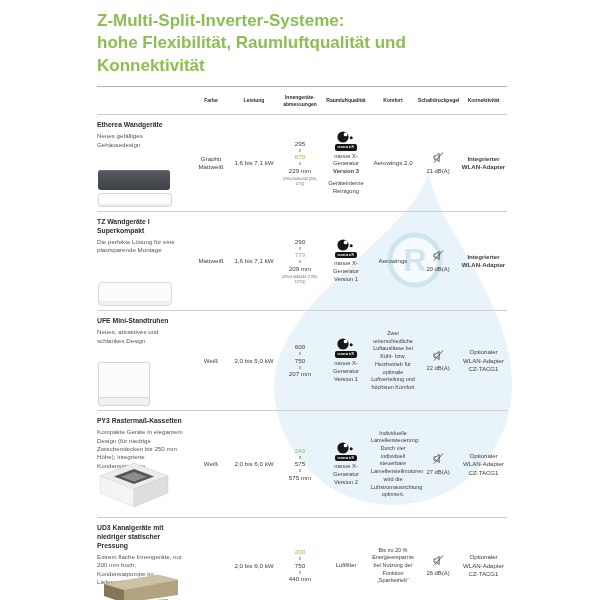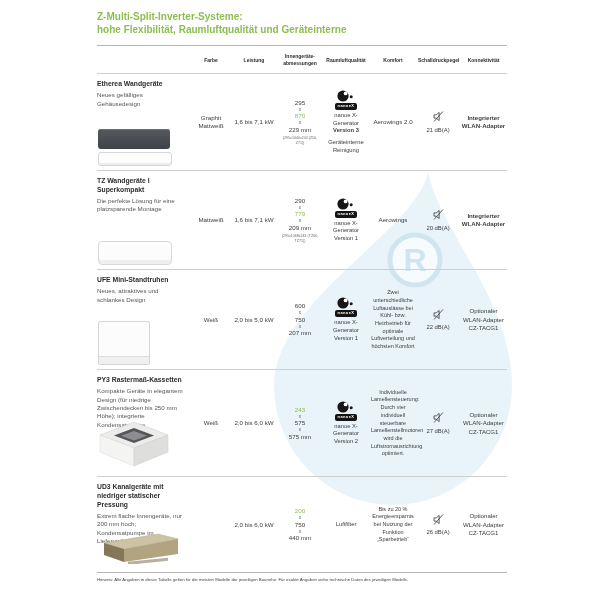--- a/index.html
+++ b/index.html
@@ -3,21 +3,21 @@
 <meta charset="utf-8">
 <style>
   html,body{margin:0;padding:0;}
   body{
     width:600px;height:600px;background:#ffffff;position:relative;overflow:hidden;
     font-family:"Liberation Sans", sans-serif;color:#3c3c3c;
     -webkit-font-smoothing:antialiased;
   }
   .watermark{position:absolute;left:0;top:0;z-index:0;pointer-events:none;}
   .content{position:absolute;left:97px;top:0;width:410px;z-index:1;}
-  .title{margin:10px 0 0;font-weight:bold;font-size:10px;line-height:1.32;color:#8cbe52;}
+  .title{margin:10px 0 0;font-weight:bold;font-size:17px;line-height:1.32;color:#8cbe52;}
   .title-rule{height:0;border-top:1px solid #b5b5b5;margin-top:9px;}
   .bottom-rule{height:0;border-top:1px solid #b5b5b5;}
   .header-row,.row{display:grid;grid-template-columns:95px 38px 48px 44px 48px 46px 44px 47px;}
   .header-row{height:27px;align-items:center;}
   .h{font-size:5px;font-weight:bold;text-align:center;line-height:1.35;color:#2d2d2d;padding:0 2px;}
   .row{align-items:center;position:relative;border-top:1px solid #cfcfcf;}
   .r1{height:96px;}.r2{height:98px;}.r3{height:99px;}.r4{height:106px;}.r5{height:95px;}
   .cell{min-width:0;}
   .product{align-self:stretch;position:relative;padding-top:6px;padding-right:6px;}
   .pname{font-size:6.8px;font-weight:bold;color:#2d2d2d;line-height:1.3;}
@@ -54,21 +54,21 @@
   <g>
     <circle cx="415" cy="260" r="25" fill="#ffffff" fill-opacity="0.65" stroke="#cfe6f1" stroke-width="5"></circle>
     <text x="415" y="271" text-anchor="middle" font-size="32" font-weight="bold" fill="#cfe6f1" font-family="Liberation Sans, sans-serif">R</text>
   </g>
 </svg>
 
 <div class="content">
 
   <div class="title">
     <div>Z-Multi-Split-Inverter-Systeme:</div>
-    <div>hohe Flexibilität, Raumluftqualität und Geräteinterne</div>
+    <div>hohe Flexibilität, Raumluftqualität und Konnektivität</div>
   </div>
   <div class="title-rule"></div>
 
   <div class="header-row">
     <div class="h"></div>
     <div class="h">Farbe</div>
     <div class="h">Leistung</div>
     <div class="h">Innengeräte-abmessungen</div>
     <div class="h">Raumluftqualität</div>
     <div class="h">Komfort</div>

